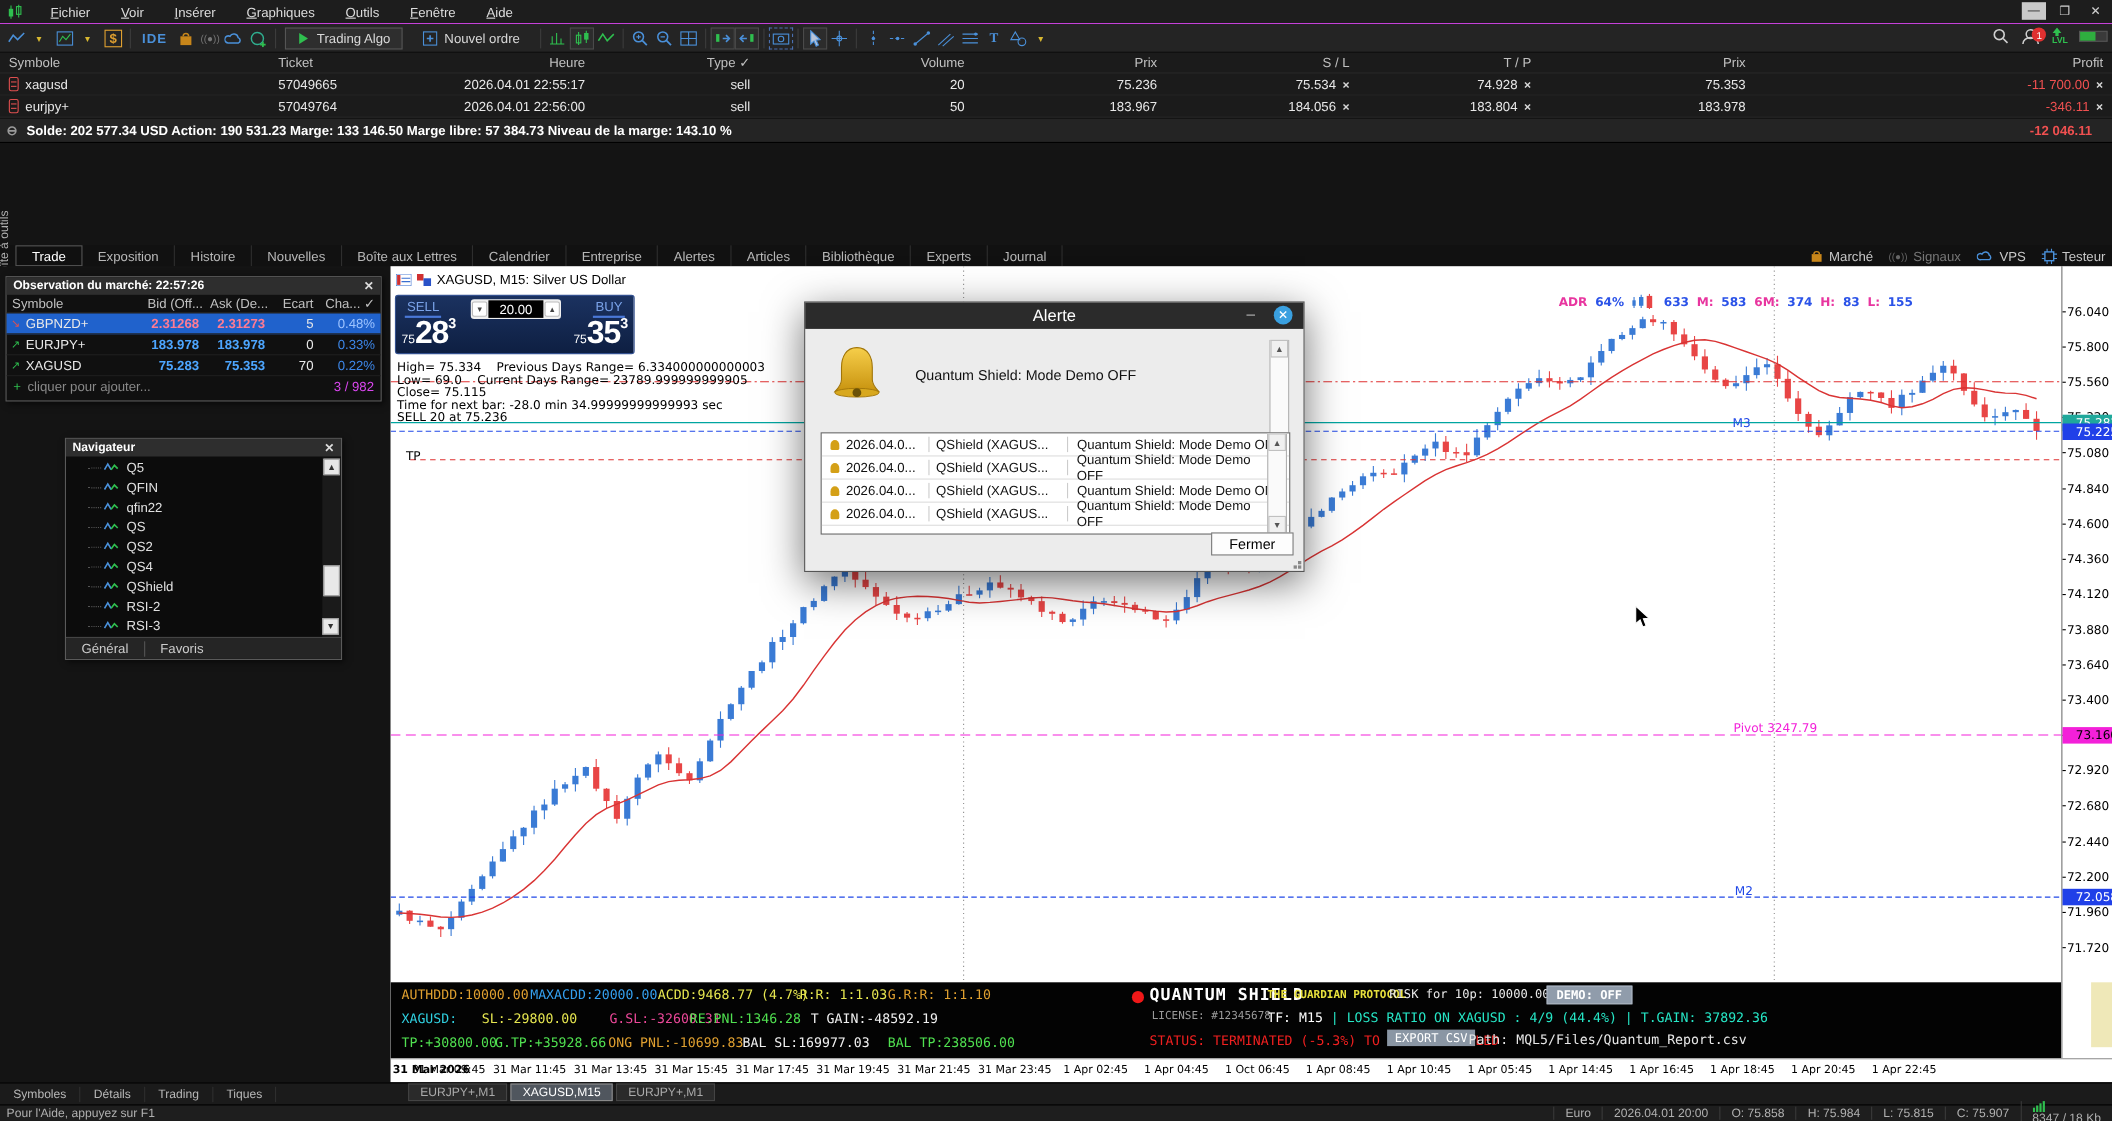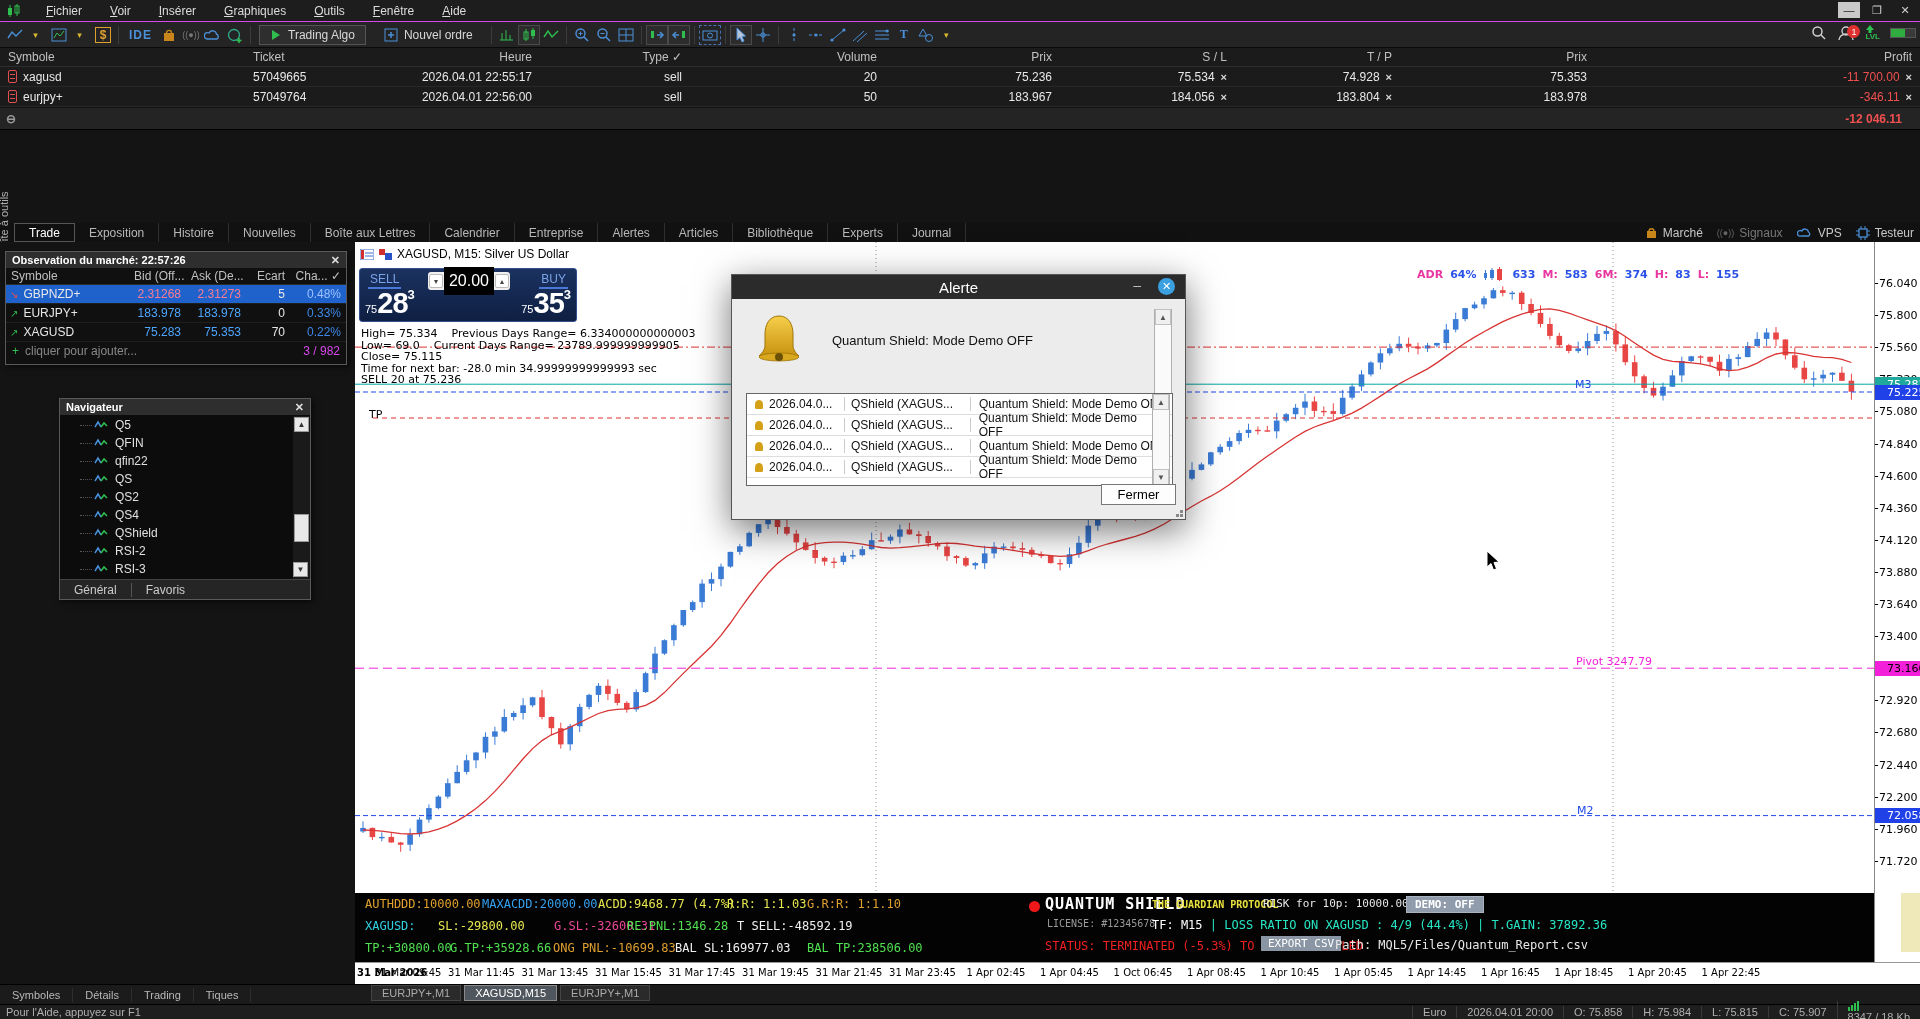--- a/index.html
+++ b/index.html
@@ -71,21 +71,21 @@
   .floatwin { position:absolute; border:1px solid #5a5a5a; background:#101010; box-shadow:2px 2px 6px rgba(0,0,0,.6); }
   .fw-title { height:16px; background:#2e2e2e; color:#fff; font-weight:bold; font-size:11px;
     display:flex; align-items:center; padding:0 6px; }
   .fw-x { margin-left:auto; color:#ddd; font-weight:bold; font-size:11px; }
 
   #mw { left:5px; top:9px; width:342px; height:114px; }
   .mw-grid { display:grid; grid-template-columns:123px 57px 60px 44px 56px; align-items:center; height:19px; }
   #mw-head { color:#c0c0c0; border-bottom:1px solid #2d2d2d; height:17px; }
   .mw-row { color:#e8e8e8; border-bottom:1px solid #1f1f1f; }
   .mw-row.sel { background:#2062cc; }
-  .mw-row .v { color:#4da6ff; }
+  .mw-row .v { color:#4da6ff;font-weight:bold; }
   .mw-row.sel .v { color:#ff7b93; }
   .mw-row .chg { color:#3d87e8; }
   .mw-row.sel .chg { color:#9cc3ff; }
   .mw-sym { display:flex; gap:5px; align-items:center; padding-left:4px; }
   .up-ar { color:#2fbf4f; font-size:10px; } .dn-ar { color:#e05050; font-size:10px; }
   #mw-foot { display:flex; align-items:center; color:#888; height:17px; padding:0 6px; }
   #mw-foot .plus { color:#2fbf4f; margin-right:6px; }
   #mw-count { margin-left:auto; color:#d946ef; }
 
   #nav { left:59px; top:156px; width:252px; height:202px; background:#0c0c0c; }
@@ -117,22 +117,22 @@
   #sb { position:absolute; left:4px; top:26px; width:218px; height:54px;
     background:linear-gradient(#1b3260,#0e1f42); border:1px solid #33508f; border-radius:3px; }
   .sb-label { position:absolute; top:3px; font-size:12px; color:#7aa2e8; border-bottom:2px solid #4a78d8; padding:0 2px 1px; }
   .sb-price { position:absolute; bottom:1px; color:#fff; white-space:nowrap; }
   .sb-sm { font-size:11px; } .sb-big { font-size:29px; font-weight:bold; letter-spacing:-1px; }
   .sb-sup { font-size:13px; vertical-align:14px; font-weight:bold; }
   #vol-pill { position:absolute; left:68px; top:3px; width:82px; height:18px; background:#f0f0f0;
     border-radius:3px; display:flex; align-items:center; padding:1px; }
   .vol-btn { width:14px; height:14px; background:#fff; border:1px solid #bbb; border-radius:2px;
     color:#444; font-size:8px; display:flex; align-items:center; justify-content:center; }
-  #vol-val { flex:1; background:#000; color:#fff; height:28px; margin:0 1px; display:flex;
-    align-items:center; justify-content:center; font-size:16px; }
+  #vol-val { flex:1; background:#000; color:#fff; height:16px; margin:0 1px; display:flex;
+    align-items:center; justify-content:center; font-size:12px; }
 
   
   #qs { position:absolute; left:0; top:651px; width:1519px; height:69px; background:#030303;
     font-family:"DejaVu Sans Mono", monospace; font-size:12px; }
   .qs-seg { position:absolute; white-space:pre; }
   #qs-brand { position:absolute; left:690px; top:2px; color:#fff; font-size:15px; font-weight:bold; letter-spacing:1px; }
   #qs-license { position:absolute; left:692px; top:25px; color:#9a9a9a; font-size:10px; }
   #qs-status { position:absolute; left:690px; top:46px; color:#f02020; font-size:12px; }
   #qs-protocol { position:absolute; left:797px; top:6px; color:#e8e13d; font-size:10px; font-weight:bold; }
   #qs-tfline { position:absolute; left:797px; top:25px; white-space:pre; }
@@ -477,20 +477,21 @@
       <div class="cell r">183.967</div>
       <div class="cell r">184.056<span class="closex">×</span></div>
       <div class="cell r">183.804<span class="closex">×</span></div>
       <div class="cell r">183.978</div>
       <div class="cell r red">-346.11<span class="closex">×</span></div>
     </div>
   </div>
 
 <div id="solde-row">
   <span style="color:#9a9a9a; margin:0 8px 0 6px;">⊖</span>
+  <span>Solde: 202 577.34 USD  Action: 190 531.23  Marge: 133 146.50  Marge libre: 57 384.73  Niveau de la marge: 143.10 %</span>
   <span class="red" style="margin-left:auto; margin-right:18px; font-weight:bold;">-12 046.11</span>
 </div>
 
 <div id="toolbox-empty"></div>
 <div id="vertical-label">Boîte à outils</div>
 
 <div id="tabs-row">
     <div class="tab active">Trade</div>
     <div class="tab">Exposition</div>
     <div class="tab">Histoire</div>
@@ -1080,21 +1081,21 @@
     <div id="qs-demo">DEMO: OFF</div>
   <span class="qs-seg" style="left: 10px; top: 4px; color: rgb(224, 160, 48);">AUTHDDD:10000.00</span>
       <span class="qs-seg" style="left: 127px; top: 4px; color: rgb(53, 160, 240);">MAXACDD:20000.00</span>
       <span class="qs-seg" style="left: 243px; top: 4px; color: rgb(230, 230, 80);">ACDD:9468.77 (4.7%)</span>
       <span class="qs-seg" style="left: 372px; top: 4px; color: rgb(230, 230, 80);">R:R: 1:1.03</span>
       <span class="qs-seg" style="left: 452px; top: 4px; color: rgb(224, 160, 48);">G.R:R: 1:1.10</span>
       <span class="qs-seg" style="left: 10px; top: 26px; color: rgb(48, 208, 224);">XAGUSD:</span>
       <span class="qs-seg" style="left: 83px; top: 26px; color: rgb(230, 230, 80);">SL:-29800.00</span>
       <span class="qs-seg" style="left: 167px; top: 26px; color: #ec4899; padding-left: 32px;">G.SL:-32600.31</span>
       <span class="qs-seg" style="left: 272px; top: 26px; color: rgb(80, 224, 80);">RE.PNL:1346.28</span>
-      <span class="qs-seg" style="left: 382px; top: 26px; color: rgb(240, 240, 240);">T SELL:-48592.19</span>
+      <span class="qs-seg" style="left: 382px; top: 26px; color: rgb(240, 240, 240);">T GAIN:-48592.19</span>
       <span class="qs-seg" style="left: 10px; top: 48px; color: rgb(80, 224, 80);">TP:+30800.00</span>
       <span class="qs-seg" style="left: 95px; top: 48px; color: rgb(80, 224, 80);">G.TP:+35928.66</span>
       <span class="qs-seg" style="left: 198px; top: 48px; color: rgb(224, 160, 48);">ONG PNL:-10699.83</span>
       <span class="qs-seg" style="left: 320px; top: 48px; color: rgb(240, 240, 240);">BAL SL:169977.03</span>
       <span class="qs-seg" style="left: 452px; top: 48px; color: rgb(80, 224, 80);">BAL TP:238506.00</span>
     </div>
 </div>
 
 <div id="price-axis">
     <div class="ptick" style="top: 35px;">76.040</div>

